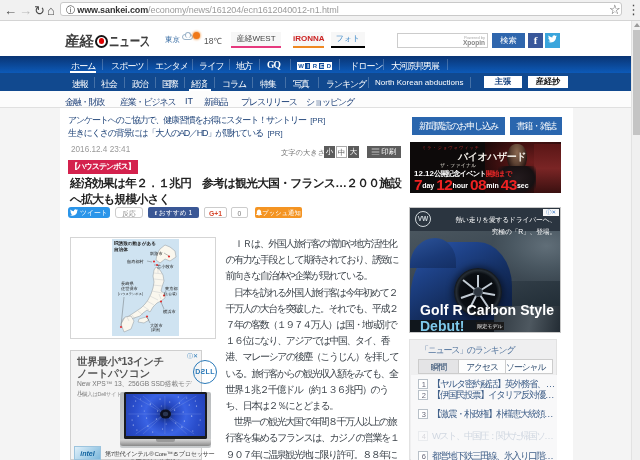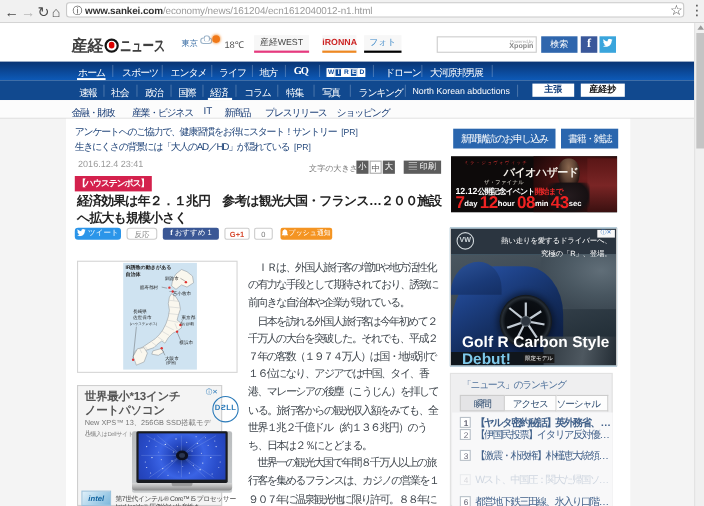--- a/index.html
+++ b/index.html
@@ -306,21 +306,21 @@
   <div class="abs" style="left:124px;top:2px;width:27px;height:49px;background:linear-gradient(180deg,#5a1616 0%,#7a2525 50%,#3a1010 100%);"></div>
   <div class="abs" style="left:97px;top:2px;width:20px;height:28px;background:radial-gradient(ellipse at 50% 30%,#8a6850 0%,#5e4334 42%,#2a1814 72%,rgba(42,24,20,0) 84%);border-radius:45%;"></div>
   <div class="abs" style="left:88px;top:24px;width:38px;height:27px;background:radial-gradient(ellipse at 50% 45%,#241b1e 0%,#161012 65%,rgba(22,16,18,0) 88%);"></div>
   <div class="abs" style="left:12px;top:3px;font-size:4px;color:#d03030;letter-spacing:1.2px;">ミラ・ジョヴォヴィッチ</div>
   <div class="abs" style="left:6px;top:8px;font-size:10px;font-weight:bold;color:#f3efe8;font-family:'Liberation Serif',serif;letter-spacing:-0.5px;margin-left:42px;">バイオハザード</div>
   <div class="abs" style="left:30px;top:20px;font-size:4.8px;color:#e8e4da;letter-spacing:0.3px;">ザ・ファイナル</div>
   <div class="abs" style="left:4px;top:26.5px;font-size:8px;font-weight:bold;color:#fff;white-space:nowrap;">12.12<span style="font-size:7.2px;letter-spacing:-0.8px;">公開記念イベント</span><span style="color:#e82828;font-size:7.2px;letter-spacing:-0.8px;">開始まで</span></div>
   <div class="abs" style="left:4px;top:33.5px;color:#ee2222;font-weight:bold;font-size:15.5px;white-space:nowrap;letter-spacing:-0.5px;">7<span class="cdu">day</span>12<span class="cdu">hour</span>08<span class="cdu">min</span>43<span class="cdu">sec</span></div>
 </div>
 
-<div id="vwad" class="abs" style="left:409px;top:207px;width:152px;height:126px;background:#0369a1;overflow:hidden;border:1px solid #c8c8c8;">
+<div id="vwad" class="abs" style="left:409px;top:207px;width:152px;height:126px;background:#000000;overflow:hidden;border:1px solid #c8c8c8;">
   <div class="abs" style="left:0;top:0;width:150px;height:23px;background:#2b3540;"></div>
   <div class="abs" style="left:5px;top:3px;width:16px;height:16px;border:1.5px solid #cfd6da;border-radius:50%;color:#cfd6da;font-size:6.5px;font-weight:bold;text-align:center;line-height:14px;z-index:3;">VW</div>
   <div class="abs" style="left:0;top:6px;width:146px;font-size:6.8px;color:#fff;text-align:right;letter-spacing:-0.2px;line-height:12px;z-index:3;">熱い走りを愛するドライバーへ、<br>究極の「R」、登場。</div>
   <div class="abs" style="right:1px;top:1px;width:16px;height:7px;background:#f8f8f8;color:#3a78c2;font-size:5.5px;text-align:center;line-height:7px;z-index:4;">ⓘ✕</div>
   <div class="abs" style="left:0;top:23px;width:150px;height:101px;background:linear-gradient(165deg,#4a565f 0%,#3e4a54 30%,#313d47 55%,#232f38 80%,#1a242c 100%);"></div>
   <div class="abs" style="left:82px;top:23px;width:68px;height:50px;background:radial-gradient(ellipse at 80% 30%,#67757f 0%,#4c5a64 45%,#3e4a54 75%);opacity:0.85;"></div>
   <div class="abs" style="left:0;top:34px;width:102px;height:88px;background:linear-gradient(150deg,#2c58ae 0%,#1d4084 30%,#142e60 55%,#0e2148 80%);border-radius:40% 34% 0 0 / 66% 50% 0 0;"></div>
     <div class="abs" style="left:0;top:30px;width:46px;height:30px;background:linear-gradient(160deg,#2c539a 0%,#1a3a78 60%,#142f64 100%);border-radius:55% 45% 0 0 / 90% 80% 0 0;"></div>
 
   <div class="abs" style="left:44px;top:60px;width:48px;height:48px;background:radial-gradient(circle,#04060a 0%,#0b0f14 55%,#262d34 64%,#0a0e13 72%);border-radius:50%;box-shadow:0 0 6px 2px rgba(0,0,0,0.45);"></div>
@@ -342,21 +342,21 @@
   <div class="abs" style="left:10px;top:110px;font-size:14px;font-weight:bold;color:#7ec9ea;z-index:5;">Debut!</div>
   <div class="abs" style="left:66px;top:114px;width:28px;height:8px;background:#1a1a1a;z-index:5;color:#fff;font-size:5px;text-align:center;line-height:8px;">限定モデル</div>
 </div>
 
 <div id="rankbox" class="abs" style="left:409px;top:339px;width:148px;height:121px;background:#efeff0;border:1px solid #e2e2e2;">
   <div class="abs" style="left:10px;top:4px;font-size:9px;letter-spacing:-1.3px;color:#51739c;">「ニュース」のランキング</div>
   <div class="abs" style="left:8px;top:19px;width:41px;height:15px;background:#e4e4e6;border:1px solid #ccc;color:#2c4a6e;font-size:8.8px;letter-spacing:-1.1px;text-align:center;line-height:14px;">瞬間</div>
   <div class="abs" style="left:49px;top:19px;width:47px;height:15px;background:#fdfdfd;border:1px solid #ccc;border-left:none;color:#2c4a6e;font-size:8.8px;letter-spacing:-1.1px;text-align:center;line-height:14px;">アクセス</div>
   <div class="abs" style="left:96px;top:19px;width:47px;height:15px;background:#fdfdfd;border:1px solid #ccc;border-left:none;color:#2c4a6e;font-size:8.8px;letter-spacing:-1.1px;text-align:left;line-height:14px;">ソーシャル</div>
   <div class="abs" style="left:1px;top:35px;width:146px;height:85px;background:#f8f8f9;"></div>
-  <div class="rrow" style="top:38px;font-weight:bold;"><span class="rnum">1</span>【ヤルタ密約秘話】英外務省、 …</div>
+  <div class="rrow" style="top:38px;"><span class="rnum">1</span>【ヤルタ密約秘話】英外務省、 …</div>
   <div class="rrow" style="top:49px;"><span class="rnum">2</span>【伊国民投票】イタリア反対優…</div>
   <div class="rrow" style="top:68px;"><span class="rnum">3</span>【激震・朴政権】朴槿恵大統領…</div>
   <div class="rrow" style="top:90px;opacity:0.22;"><span class="rnum">4</span>Wスト、中国圧：関大た帰国ソ…</div>
   <div class="rrow" style="top:110px;"><span class="rnum">6</span>都営地下鉄三田線、氷入り口階…</div>
 </div>
 <div id="scrollbar">
     <div style="position:absolute;left:1.5px;top:2px;width:0;height:0;border-left:3px solid transparent;border-right:3px solid transparent;border-bottom:4px solid #9a9a9a;"></div>
     <div id="scrollthumb"></div>
   </div>
 

